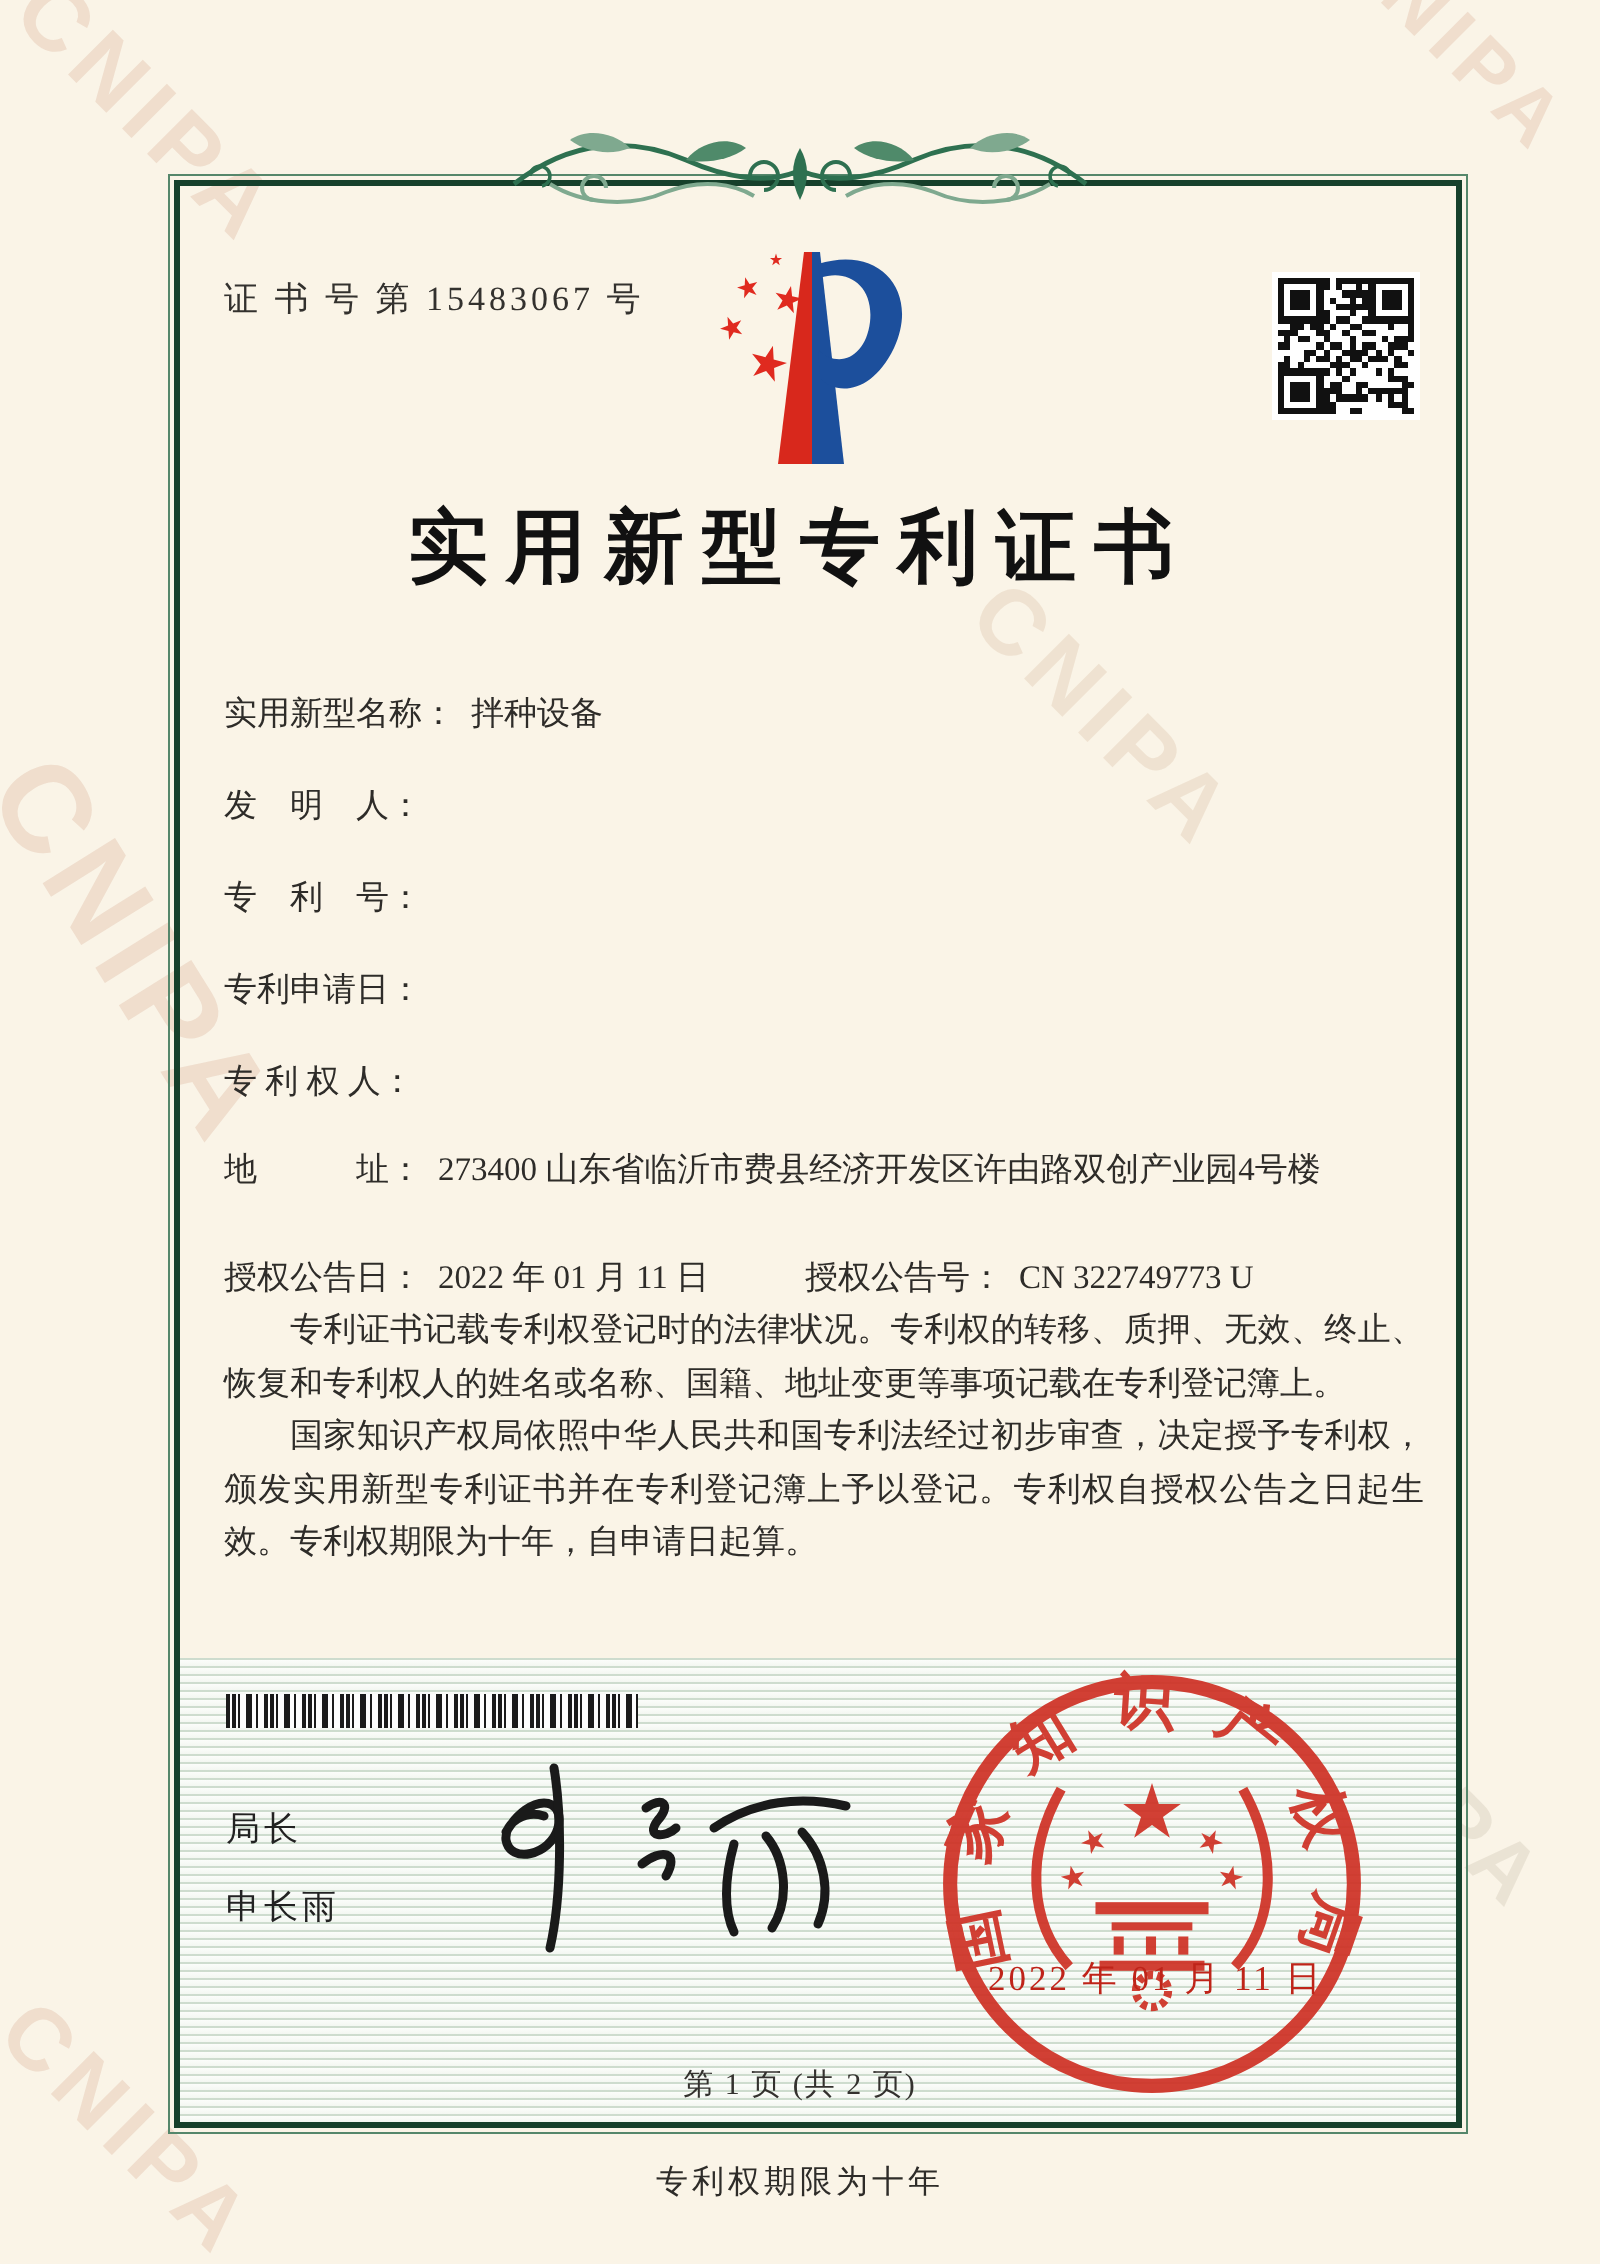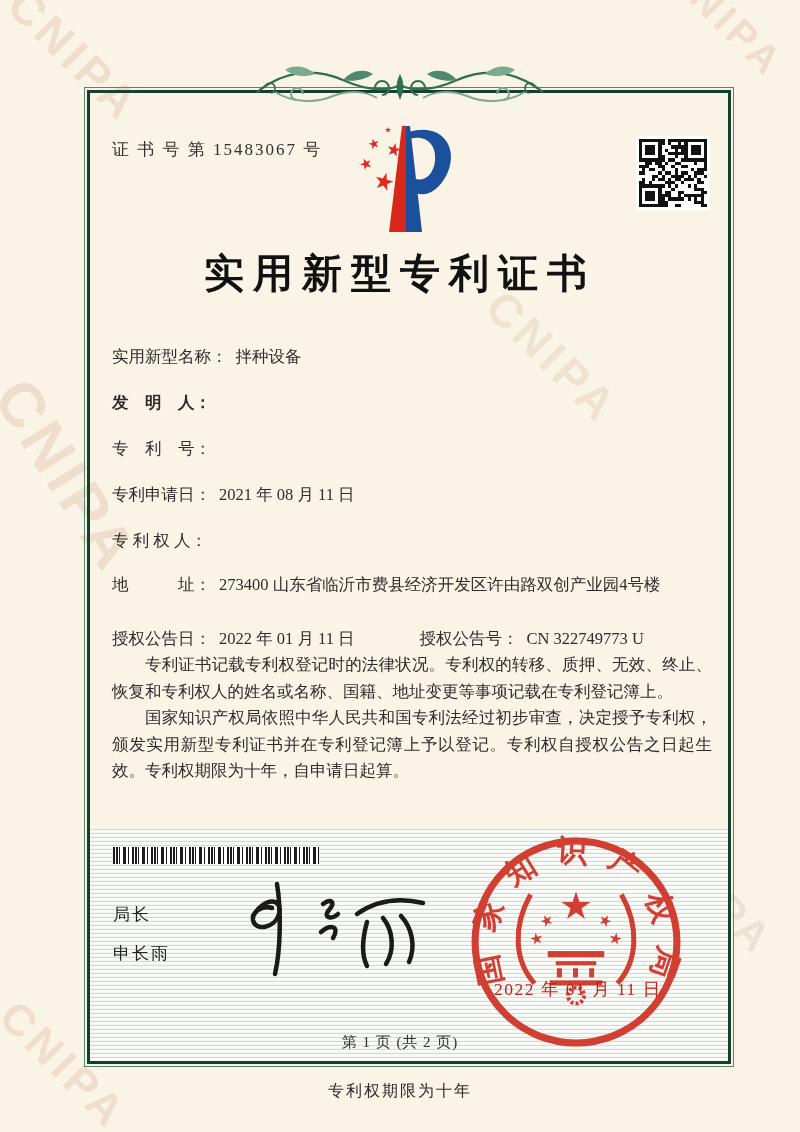--- a/index.html
+++ b/index.html
@@ -43,21 +43,21 @@
   .logo{left:330px;top:118px;width:152px;height:118px;z-index:4;}
   .title{
     left:0;top:246px;width:100%;text-align:center;font-weight:bold;
     font-size:40px;letter-spacing:9px;color:#111;z-index:4;
   }
   
   .row{position:absolute;left:112px;width:600px;display:flex;font-size:16.5px;
        line-height:25px;color:#2e2c29;z-index:4;}
   .row .lab{white-space:pre;margin-right:8px;}
   .row .val{flex:1;}
-  .grant-right{margin-left:65px;display:flex;}
+  .grant-right{margin-left:48px;display:flex;}
   
   .paras{left:112px;top:652px;width:600px;z-index:4;}
   .paras p{margin:0;font-size:16.5px;line-height:26.5px;text-indent:2em;
            text-align:justify;color:#2e2c29;}
   
   .barcode{
     left:113px;top:847px;width:206px;height:17px;z-index:4;
     background:repeating-linear-gradient(90deg,
       #1b1b1b 0 2px, #fdfdfd 2px 3px, #1b1b1b 3px 5px, #fdfdfd 5px 6px,
       #1b1b1b 6px 7px, #fdfdfd 7px 10px, #1b1b1b 10px 13px, #fdfdfd 13px 15px,
@@ -566,29 +566,28 @@
   <polygon points="76,8 80,8 92,114 76,114" fill="#1c4f9c"></polygon>
   <path d="M79,14 C110,4 130,28 117,56 C106,79 88,80 80,71 L79,57 C90,67 103,60 105,43 C107,25 94,16 80,21 Z" fill="#1c4f9c"></path>
 </svg>
 
 <div class="abs title">实用新型专利证书</div>
 
 <div class="row" style="top:344px;">
   <span class="lab">实用新型名称：</span>
   <span class="val">拌种设备</span>
 </div>
-<div class="row" style="top:390px;font-weight:bold;">
+<div class="row" style="top:390px;">
   <span class="lab">发　明　人：</span>
 </div>
 <div class="row" style="top:436px;">
   <span class="lab">专　利　号：</span>
 </div>
 <div class="row" style="top:482px;">
   <span class="lab">专利申请日：</span>
-  <span class="val">2021 年 08 月 11 日</span>
 </div>
 <div class="row" style="top:528px;">
   <span class="lab">专 利 权 人：</span>
 </div>
 <div class="row" style="top:572px;">
   <span class="lab">地　　　址：</span>
   <span class="val" style="max-width:470px;">273400 山东省临沂市费县经济开发区许由路双创产业园4号楼</span>
 </div>
 <div class="row" style="top:626px;">
   <span class="lab">授权公告日：</span>

